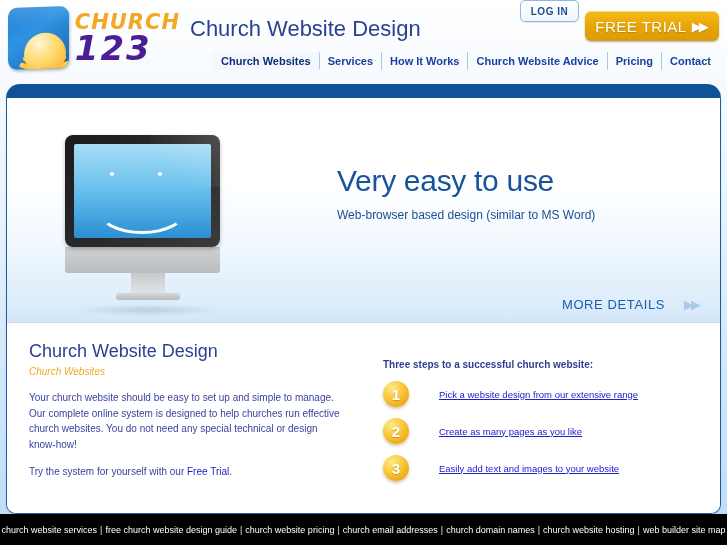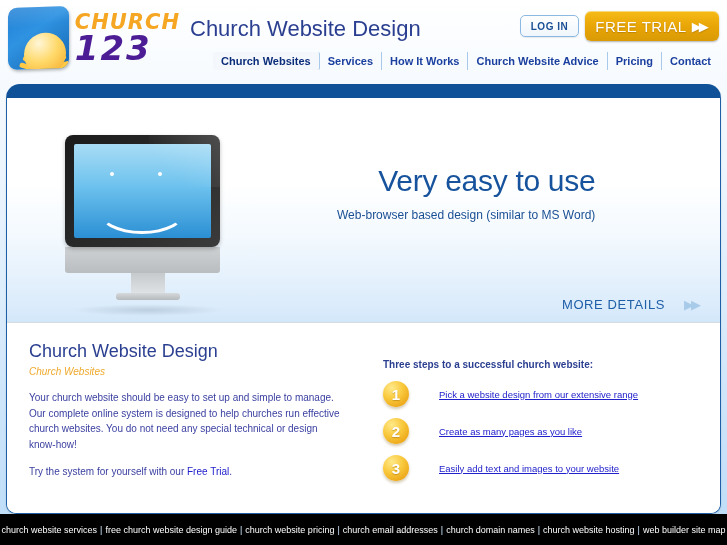--- a/index.html
+++ b/index.html
@@ -99,21 +99,21 @@
     left: 190px;
     top: 16px;
     font-size: 22px;
     color: #2b3f91;
     white-space: nowrap;
   }
 
   .login-btn {
     position: absolute;
     right: 148px;
-    top: 15px;
+    top: 0;
     width: 59px;
     height: 22px;
     border: 1px solid #8cb9e3;
     border-radius: 5px;
     background: linear-gradient(to bottom, #ffffff 0%, #f0f6fc 100%);
     color: #1a4f94;
     font-size: 10px;
     font-weight: bold;
     letter-spacing: .5px;
     display: flex;
@@ -183,21 +183,20 @@
     overflow: hidden;
     box-shadow: 0 1px 2px rgba(0,0,0,.12);
   }
 
   
   .hero {
     position: relative;
     height: 225px;
     background: linear-gradient(to bottom, #ffffff 0%, #ffffff 38%, #f3f9fe 62%, #dcecfb 92%, #d3e7fa 100%);
     border-bottom: 1px solid #d7dbde;
-    text-align: right;
   }
 
   .monitor {
     position: absolute;
     left: 58px;
     top: 37px;
     width: 166px;
   }
   .mon-bezel {
     width: 155px;

